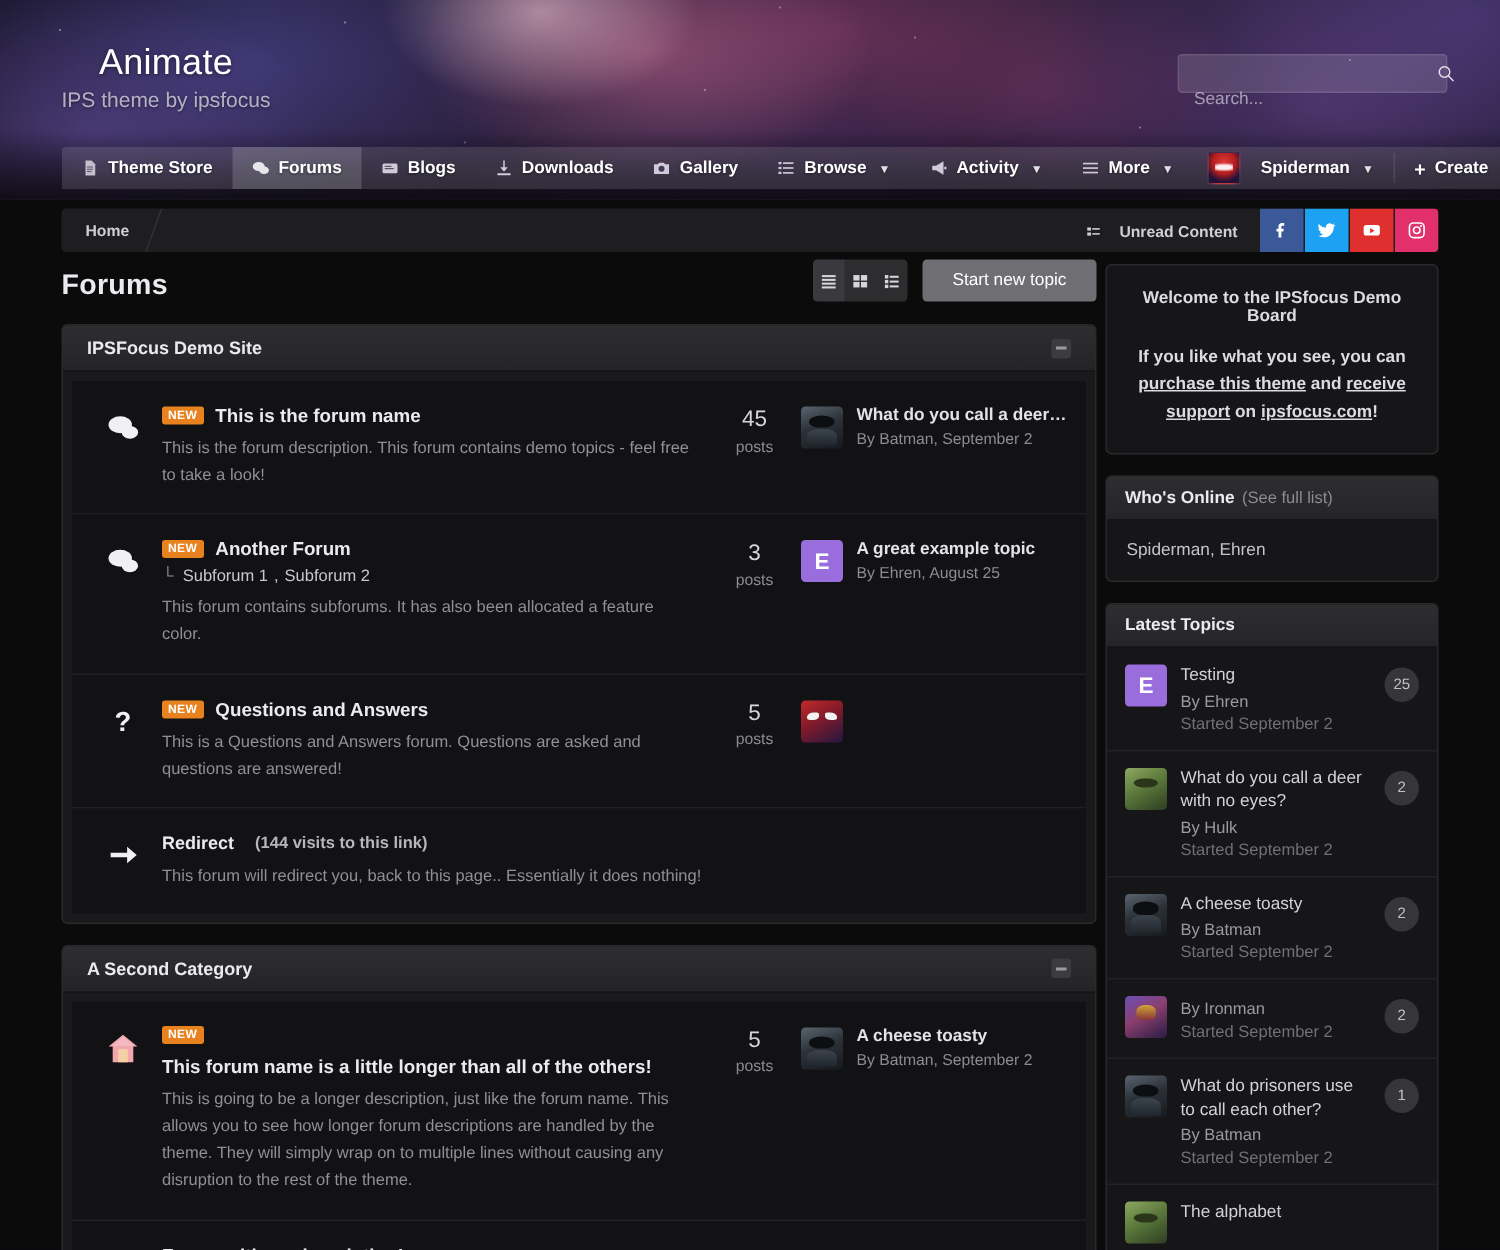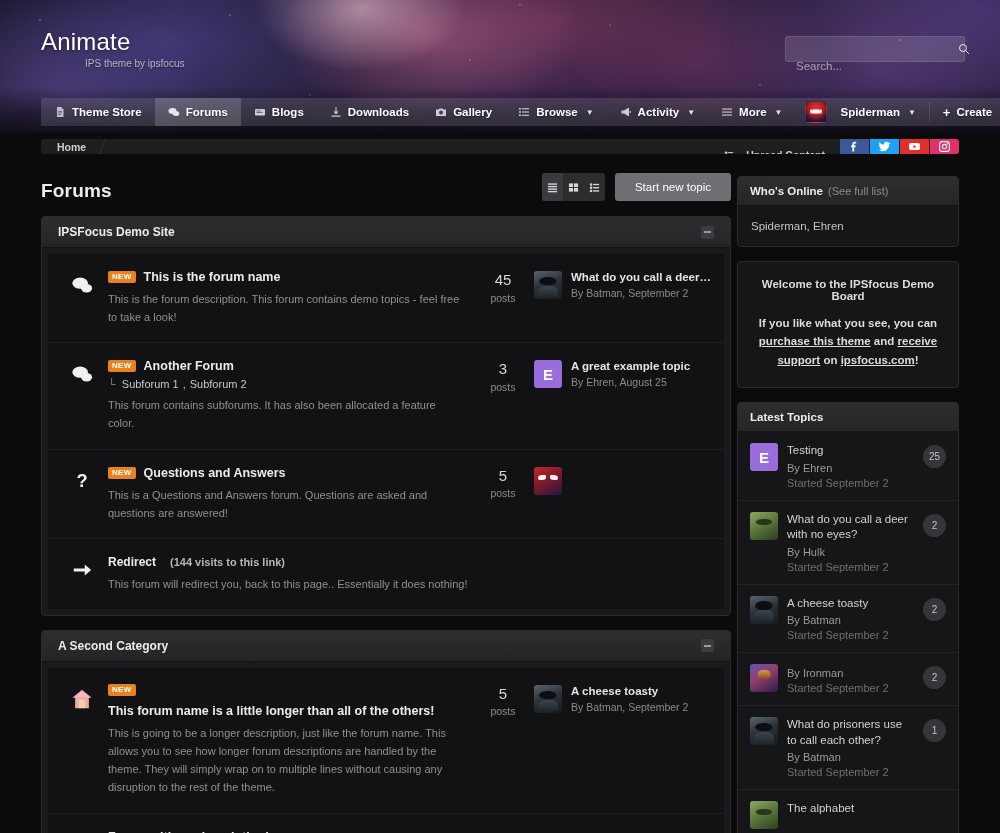--- a/index.html
+++ b/index.html
@@ -51,25 +51,25 @@
   #hero .fade-bottom {
     position: absolute; left:0; right:0; bottom:0; height: 46px;
     background: linear-gradient(to bottom, rgba(12,10,18,0) 0%, rgba(12,10,18,0.55) 60%, rgba(10,9,14,0.85) 100%);
   }
 
   .brand { position: absolute; left: 41px; top: 29px; z-index: 4; }
   .brand-title {
     font-size: 24px; font-weight: 400; color: #fff;
     letter-spacing: .2px; line-height: 1.05;
     text-shadow: 0 1px 3px rgba(0,0,0,.5);
+    text-align: center;
   }
   .brand-sub {
-    font-size: 10px; color: rgba(232,228,240,.72); margin-top: 4px;
+    font-size: 14px; color: rgba(232,228,240,.72); margin-top: 4px;
     text-shadow: 0 1px 2px rgba(0,0,0,.5);
-    margin-left: 44px;
   }
 
   .search-wrap {
     position: absolute; right: 35px; top: 36px; z-index: 4;
     width: 180px; height: 26px;
     background: rgba(255,255,255,0.13);
     border: 1px solid rgba(255,255,255,0.10);
     border-radius: 3px;
     display: flex; align-items: center;
   }
@@ -117,21 +117,21 @@
   }
   .nav-avatar::after {
     content:''; position:absolute; left:4px; top:6px; width:12px; height:7px;
     background: radial-gradient(ellipse at 30% 50%, #fff 0 22%, rgba(255,255,255,0) 60%),
                 radial-gradient(ellipse at 70% 50%, #fff 0 22%, rgba(255,255,255,0) 60%);
     opacity:.92;
   }
 
   
   #crumbbar {
-    position: absolute; left: 41px; top: 139px; width: 918px; height: 15px;
+    position: absolute; left: 41px; top: 139px; width: 918px; height: 29px;
     background: #1e1e20; border-radius: 3px; display: flex; align-items: stretch; z-index: 3;
     overflow: hidden;
   }
   .crumb {
     display:flex; align-items:center; padding: 0 16px;
     font-size: 10.5px; font-weight: bold; color: #cfcfd2; cursor: pointer;
     position: relative;
   }
   .crumb::after {
     content:''; position:absolute; right:-1px; top:0; bottom:0; width: 12px;
@@ -644,35 +644,35 @@
             </div>
           </div>
           <div class="fnone">No posts here yet</div>
         </div>
       </div>
     </div>
   </div>
 
 <div id="sidebar">
   <div class="sb-block">
-    <div class="sb-head">
-      <span class="t">Who's Online</span>
-      <span class="sub">(See full list)</span>
-    </div>
-    <div class="sb-body">
-      <div class="sb-online">Spiderman, Ehren</div>
-    </div>
-  </div>
-
-  <div class="sb-block">
     <div class="welcome">
       <div class="w1">Welcome to the IPSfocus Demo Board</div>
       <div class="w2">
         <span>If you like what you see, you can </span><a>purchase this theme</a><span> and </span><a>receive support</a><span> on </span><a>ipsfocus.com</a><span>!</span>
       </div>
+    </div>
+  </div>
+
+  <div class="sb-block">
+    <div class="sb-head">
+      <span class="t">Who's Online</span>
+      <span class="sub">(See full list)</span>
+    </div>
+    <div class="sb-body">
+      <div class="sb-online">Spiderman, Ehren</div>
     </div>
   </div>
 
   <div class="sb-block">
     <div class="sb-head">
       <span class="t">Latest Topics</span>
     </div>
     <div id="latest-topics-list">
         <div class="topic-row">
           <div class="tav av-letter-e">E</div>

